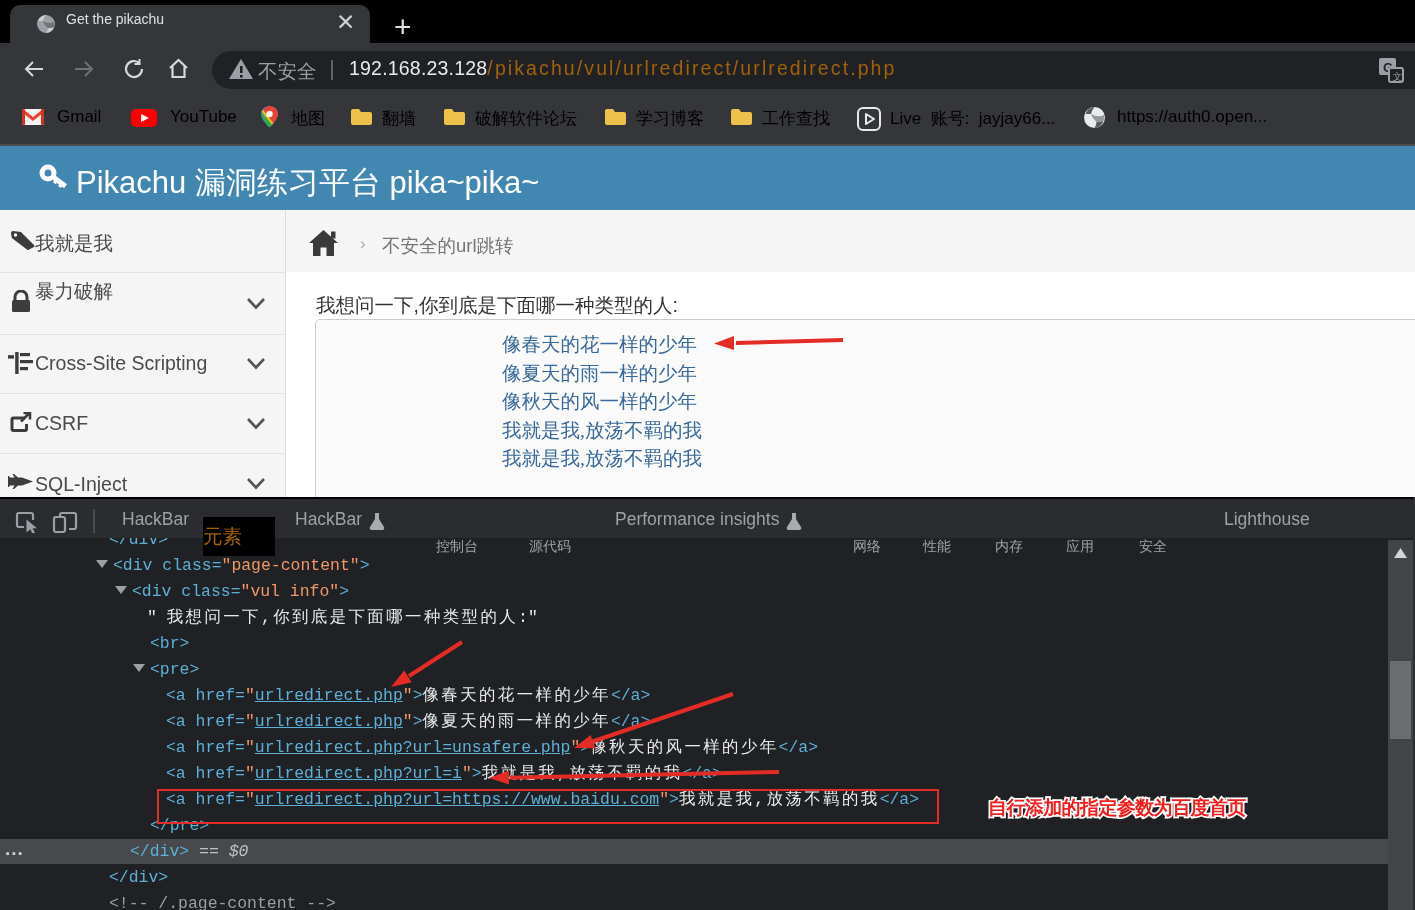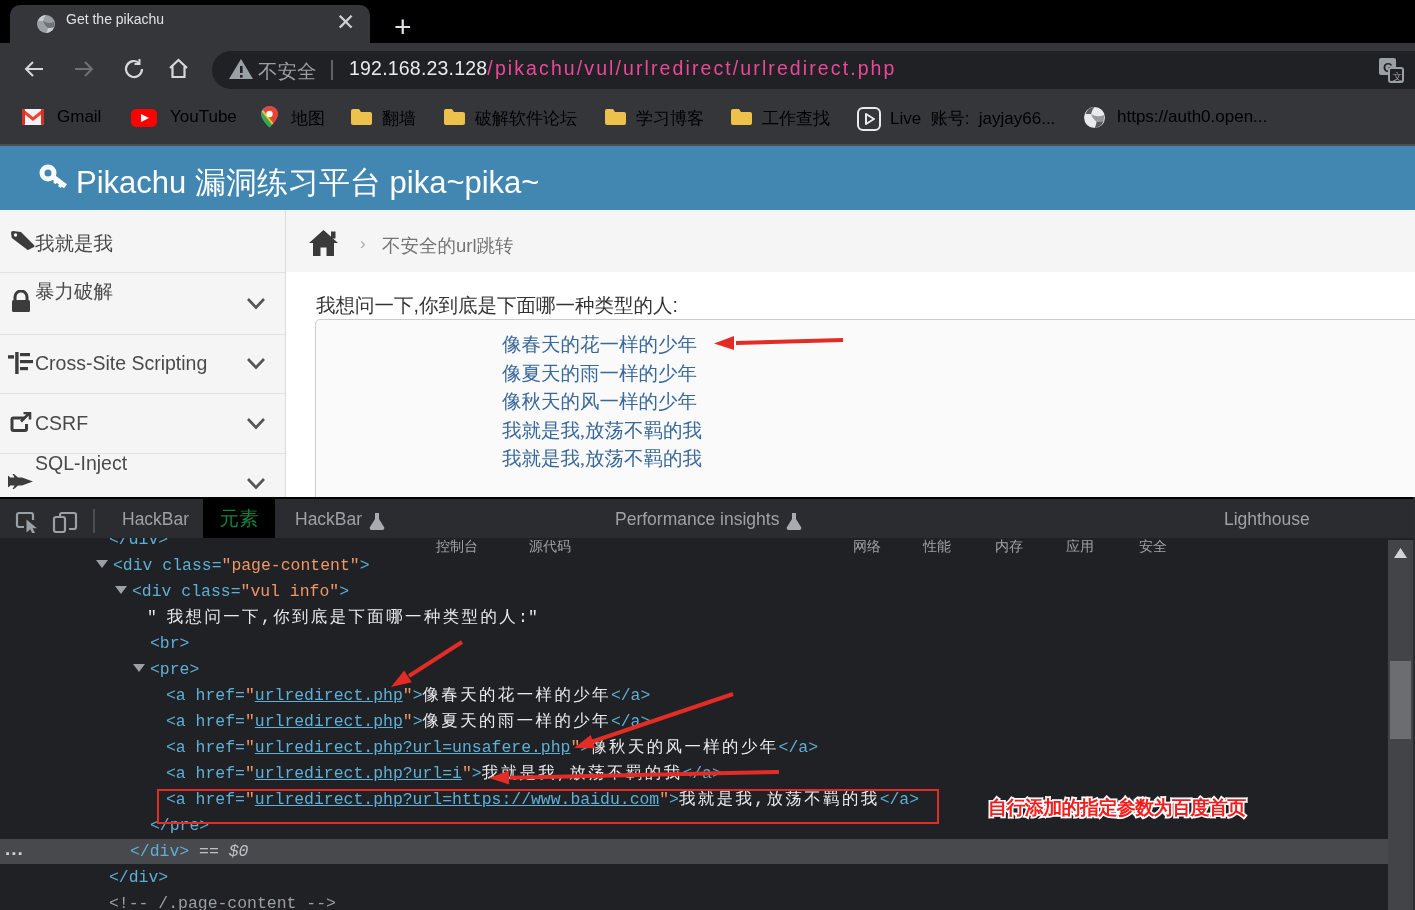--- a/index.html
+++ b/index.html
@@ -10,21 +10,21 @@
   #tabstrip{left:0;top:0;width:1415px;height:43px;background:#000}
   #tab{left:10px;top:5px;width:360px;height:38px;background:#35363a;border-radius:10px 10px 0 0}
   #tabtitle{left:66px;top:11px;color:#dee1e6;font-size:14px}
   #tabclose{left:336px;top:9px;color:#ced0d3;font-size:23px;font-weight:300}
   #newtab{left:394px;top:10px;color:#dee1e6;font-size:30px;font-weight:300}
   #toolbar{left:0;top:43px;width:1415px;height:52px;background:#35363a}
   #omnibox{left:212px;top:51px;width:1203px;height:38px;background:#202124;border-radius:19px 0 0 19px}
   #warntext{left:258px;top:58px;color:#9aa0a6;font-size:19.5px}
   #omnisep{left:331px;top:60px;width:2px;height:20px;background:#5f6368}
   #urltext{left:349px;top:57px;font-size:19.5px;color:#e8eaed;white-space:nowrap;letter-spacing:.2px}
-  #urltext .g{color:#ec4899}
+  #urltext .g{color:#a16207}
   #bookmarks{left:0;top:95px;width:1415px;height:49px;background:#35363a;border-bottom:2px solid #4b4d50}
   .bk{position:absolute;top:107px;color:#000000;font-size:17px;white-space:nowrap}
   
   #bluebar{left:0;top:146px;width:1415px;height:64px;background:#4287b2}
   #btitle{left:76px;top:162px;color:#fff;font-size:31px;white-space:nowrap}
   #sidebar{left:0;top:210px;width:285px;height:287px;background:#f5f5f5;border-right:1px solid #dcdcdc}
   .srow{position:absolute;left:0;width:285px;height:61px;border-bottom:1px solid #e2e2e2}
   .stext{position:absolute;left:35px;color:#4a4a4a;font-size:19.5px;white-space:nowrap}
   #crumb{left:286px;top:210px;width:1129px;height:62px;background:#f5f5f5;border-bottom:1px solid #dcdcdc}
   #crumbtext{left:382px;top:233px;color:#757575;font-size:18.5px}
@@ -32,21 +32,21 @@
   #main{left:286px;top:272px;width:1129px;height:225px;background:#fff}
   #qtext{left:316px;top:292px;color:#333;font-size:19.5px}
   #vulbox{left:315px;top:319px;width:1105px;height:200px;background:#fafafa;border:1px solid #ccc;border-radius:5px}
   #links{left:502px;top:331px;font-family:"Liberation Serif",serif;font-size:19.5px;line-height:28.5px;color:#39689a;white-space:pre}
   
   #dt{left:0;top:497px;width:1415px;height:413px;background:#202124}
   #dtbar{left:0;top:499px;width:1415px;height:39px;background:#2b2c2f}
   #dttopline{left:0;top:497px;width:1415px;height:3px;background:#000}
   .dtab{position:absolute;top:509px;color:#9da2a7;font-size:17.5px;white-space:nowrap}
   .zh{font-size:14px;top:538px}
-  #eltab{left:203px;top:499px;width:72px;height:39px;background:#000;color:#15803d;font-size:19.5px;text-align:center;line-height:39px}
+  #eltab{left:203px;top:517px;width:72px;height:39px;background:#000;color:#a16207;font-size:19.5px;line-height:39px}
   .ln{position:absolute;font-family:"Liberation Mono",monospace;font-size:16.45px;line-height:26px;white-space:pre;color:#e8eaed}
   .t{color:#5db0d7}
   .v{color:#f29766}
   .lk{color:#5db0d7;text-decoration:underline}
   .cm{color:#98a0a6}
   .cj{letter-spacing:2.4px}
   .eq{color:#bdc1c6;font-style:italic}
   .tri{position:absolute;width:0;height:0;border-left:6px solid transparent;border-right:6px solid transparent;border-top:8px solid #9aa0a6}
   #selband{left:0;top:839px;width:1388px;height:25px;background:#47494d}
   #gutter{left:5px;top:838px;color:#cfd1d4;font-size:19px;font-weight:bold;letter-spacing:1px}
@@ -79,21 +79,21 @@
 <div class="abs" id="btitle">Pikachu 漏洞练习平台 pika~pika~</div>
 <div class="abs" id="sidebar"></div>
 <div class="srow" style="top:210px;height:62px"></div>
 <div class="srow" style="top:273px"></div>
 <div class="srow" style="top:334px;height:59px"></div>
 <div class="srow" style="top:394px;height:59px"></div>
 <div class="stext" style="top:230px">我就是我</div>
 <div class="stext" style="top:278px">暴力破解</div>
 <div class="stext" style="top:352px">Cross-Site Scripting</div>
 <div class="stext" style="top:412px">CSRF</div>
-<div class="stext" style="top:452px">SQL-Inject</div>
+<div class="stext" style="top:473px">SQL-Inject</div>
 <div class="abs" id="crumb"></div>
 <div class="abs" id="crumbsep">›</div>
 <div class="abs" id="crumbtext">不安全的url跳转</div>
 <div class="abs" id="main"></div>
 <div class="abs" id="qtext">我想问一下,你到底是下面哪一种类型的人:</div>
 <div class="abs" id="vulbox"></div>
 <div class="abs" id="links">像春天的花一样的少年
 像夏天的雨一样的少年
 像秋天的风一样的少年
 我就是我,放荡不羁的我

